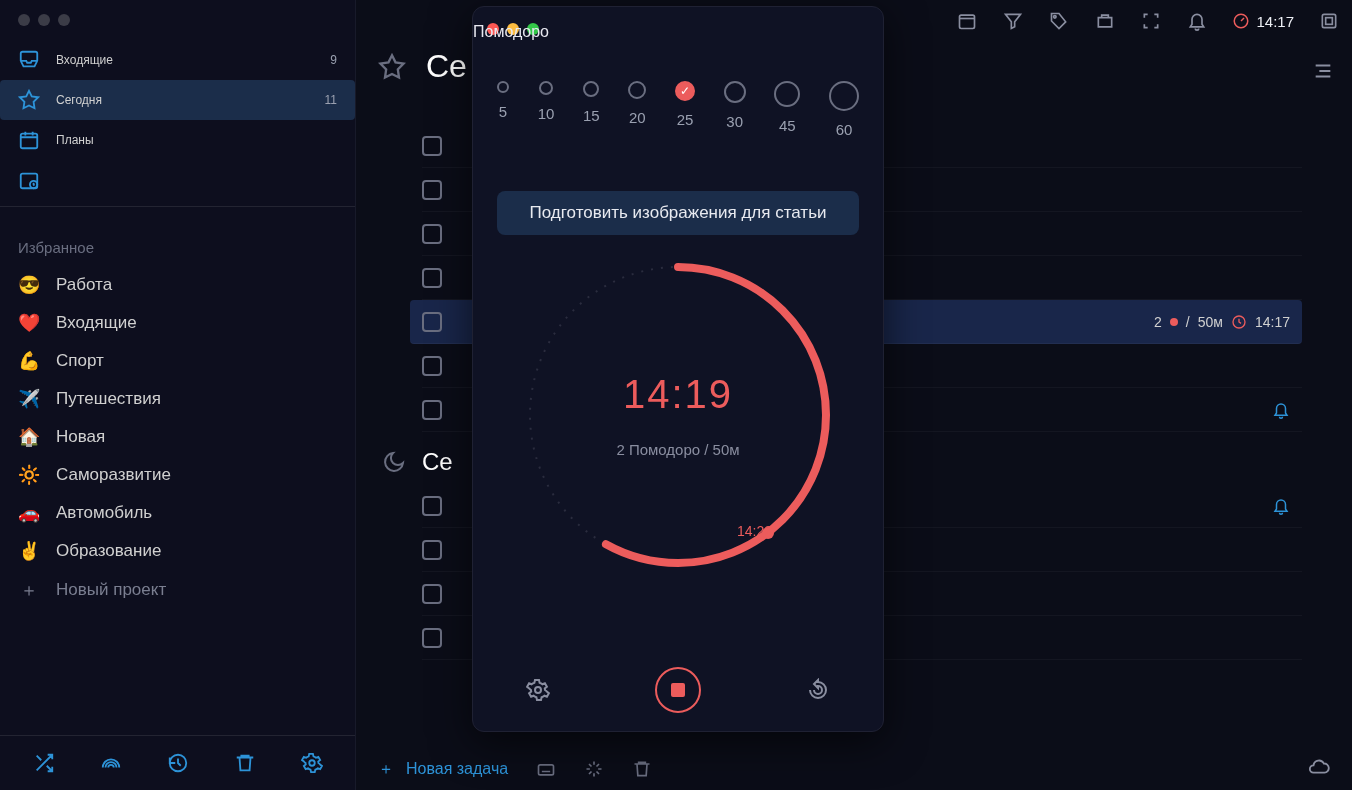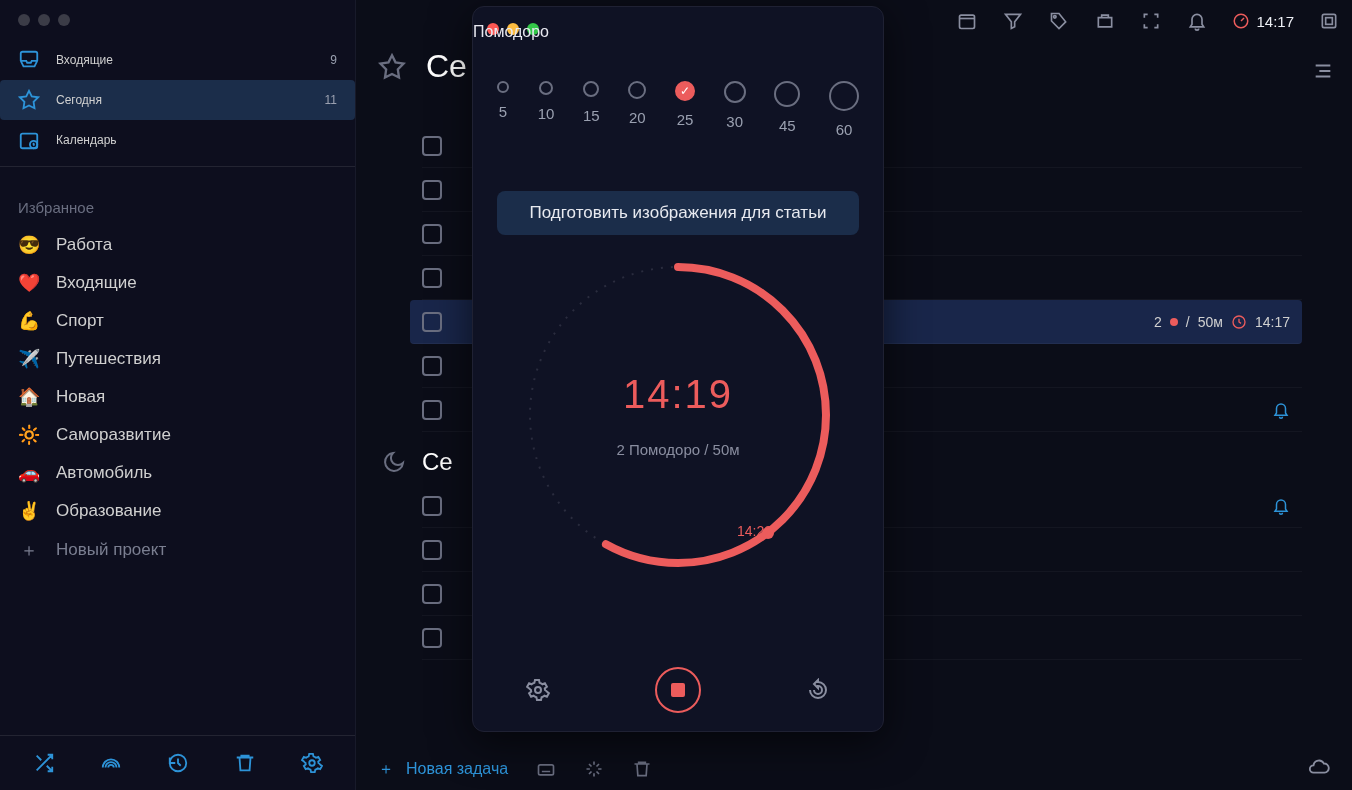--- a/index.html
+++ b/index.html
@@ -276,25 +276,33 @@
             <path d="M12 2l3 6 7 1-5 5 1 7-6-3-6 3 1-7-5-5 7-1z"></path>
           </svg>
       </span>
       <span class="label">Сегодня</span>
       <span class="count">11</span>
     </div>
     <div class="side-item">
       <span class="icon-slot">
         <svg width="22" height="22" viewBox="0 0 24 24" fill="none" stroke="#2d93d8" stroke-width="2">
             <rect x="3" y="5" width="18" height="16" rx="2"></rect>
+            <path d="M3 9h18M8 3v4M16 3v4"></path>
+          </svg>
+      </span>
+      <span class="label">Планы</span>
+    </div>
+    <div class="side-item">
+      <span class="icon-slot">
+        <svg width="22" height="22" viewBox="0 0 24 24" fill="none" stroke="#2d93d8" stroke-width="2">
+            <rect x="3" y="5" width="18" height="16" rx="2"></rect>
             <circle cx="17" cy="17" r="4"></circle>
             <path d="M17 15v2l1 1"></path>
           </svg>
       </span>
-      <span class="label">Календарь</span>
     </div>
   </div>
 
   <div class="side-heading">Избранное</div>
 
   <div class="side-section">
     <div class="proj-item">
         <span class="emoji">😎</span>
         <span>Работа</span>
       </div>

